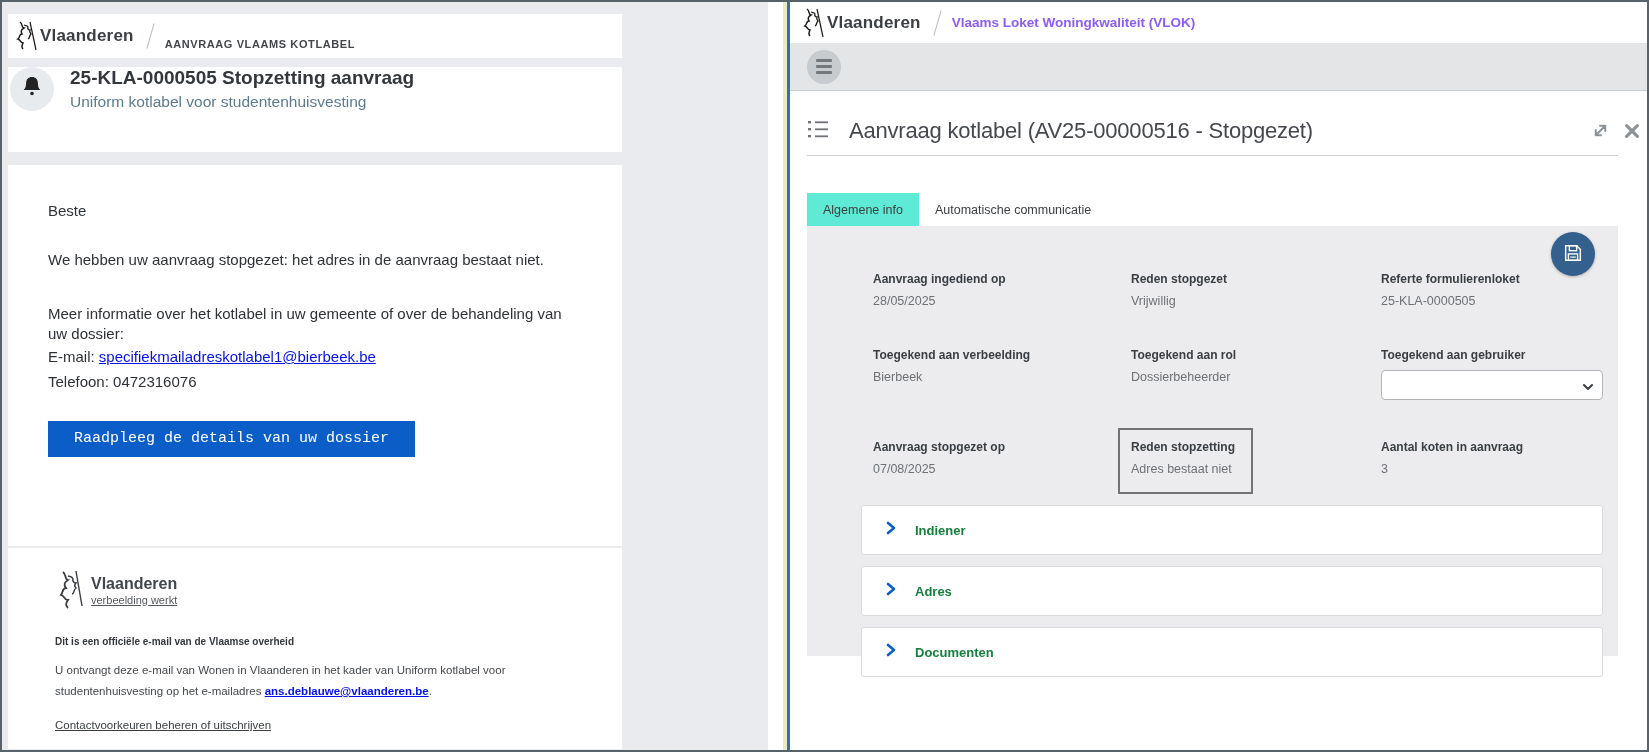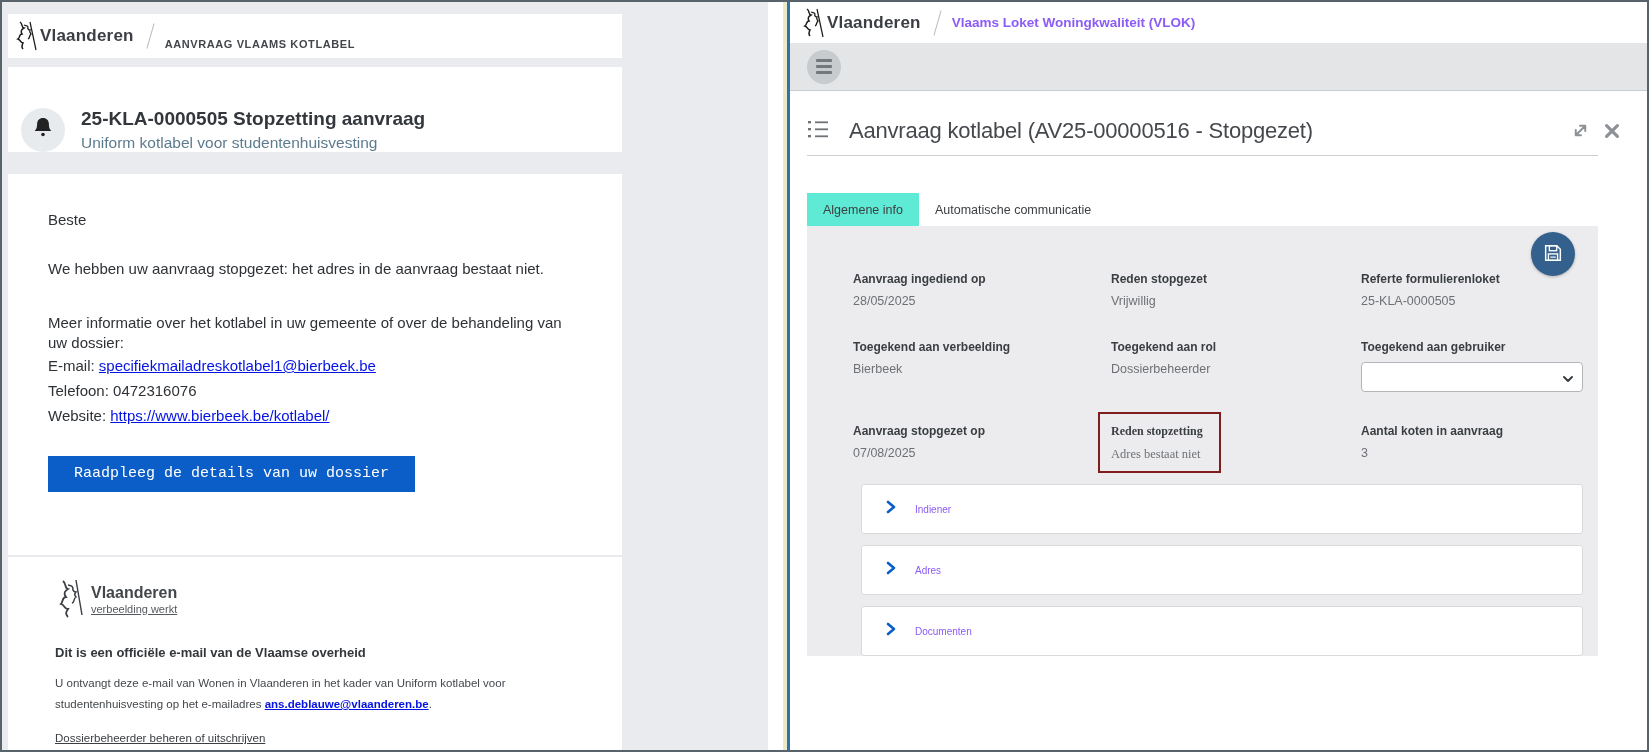--- a/index.html
+++ b/index.html
@@ -15,21 +15,21 @@
   
   .email-pane { width:766px; background:#e9ebee; padding:12px 0 0 6px; flex:none; }
   .card { background:#fff; width:614px; }
   .card-header { height:44px; display:flex; align-items:center; padding-left:6px; margin-bottom:9px; }
   .vl-logo { display:flex; align-items:center; }
   .vl-logo svg { display:block; }
   .brand-text { font-size:17px; font-weight:bold; color:#3b3f43; letter-spacing:0.2px; margin-left:2px; }
   .crumb-slash { width:1px; height:26px; background:#b9bec2; transform:rotate(16deg); margin:0 14px 0 16px; }
   .app-name-small { font-size:11px; font-weight:bold; color:#43474b; letter-spacing:0.6px;margin-top:15px; }
 
-  .card-notif { height:85px; display:flex; align-items:flex-end; padding-left:13px; margin-bottom:22px; }
+  .card-notif { height:85px; display:flex; align-items:flex-start; padding-left:2px; margin-bottom:13px; }
   .bell-circle { width:44px; height:44px; border-radius:50%; background:#e8ebee; display:flex; align-items:center; justify-content:center; flex:none; }
   .notif-text { margin-left:16px; }
   .notif-title { font-size:19px; font-weight:bold; color:#33373b; }
   .notif-sub { font-size:15.5px; color:#5d7b8e; margin-top:4px; }
 
   .card-body { height:381px; padding:36px 40px 0 40px; font-size:15px; color:#2e3236; }
   .card-body .line { line-height:1.35; }
   .greeting { margin-bottom:29px; }
   .para1 { margin-bottom:33px; }
   .para2 { max-width:528px; line-height:1.7; }
@@ -39,21 +39,21 @@
     margin-top:27px; display:inline-block; background:#0b5ec8; color:#fff;
     font-size:15px; font-family:Liberation Mono, monospace;
     border:none; padding:9px 26px 10px 26px; cursor:pointer;
   }
 
   .card-footer { height:201px; margin-top:2px; padding:18px 40px 0 47px; }
   .footer-logo { display:flex; align-items:center; margin-bottom:22px; }
   .footer-logo-text { margin-left:4px; }
   .footer-brand { font-size:16px; font-weight:bold; color:#43474b; }
   .footer-tagline { font-size:11px; color:#55595e; margin-top:1px;text-decoration:underline; }
-  .footer-official { font-size:13px; font-weight:bold; color:#33373b; margin-bottom:13px; }
+  .footer-official { font-size:10px; font-weight:bold; color:#33373b; margin-bottom:13px; }
   .footer-info { font-size:11.5px; color:#44484c; line-height:1.8; max-width:565px; margin-bottom:14px; }
   a.footer-mail { color:#0412e4; font-weight:bold; text-decoration:underline; }
   a.unsub { font-size:11.5px; color:#3c4043; text-decoration:underline; }
 
   
   .gutter { width:15px; background:#ffffff; flex:none; }
   .strip-yellow { width:4px; background:#eceac6; flex:none; }
   .strip-blue { width:3px; background:#2e73aa; flex:none; }
 
   
@@ -75,40 +75,40 @@
   .tabs { display:flex; margin-top:37px; }
   .tab { font-size:12.5px; color:#3c4043; padding:10px 16px 9px 16px; cursor:pointer; }
   .tab.active { background:#5eead4; }
 
   .form-panel { position:relative; background:#ececee; height:430px; padding:46px 15px 0 46px; }
   .save-fab {
     position:absolute; top:6px; right:23px; width:44px; height:44px; border-radius:50%;
     background:#33608c; border:none; cursor:pointer; display:flex; align-items:center; justify-content:center;
     box-shadow:0 1px 3px rgba(0,0,0,0.25);
   }
-  .form-grid { display:grid; grid-template-columns:258px 250px 222px; row-gap:32px; }
+  .form-grid { display:grid; grid-template-columns:258px 250px 222px; row-gap:40px;margin-left:20px; }
   .field-label { font-size:12px; font-weight:bold; color:#3a3e42; margin-bottom:8px; }
   .field-value { font-size:12.5px; color:#6d7175; }
   .highlight-box {
-    display:inline-block; border:2px solid #7f1d1d;
-    padding:10px 16px 9px 11px; margin:-12px 0 -11px -13px;font-family:Liberation Serif, serif;
+    display:inline-block; border:2px solid #737373;
+    padding:10px 16px 16px 11px; margin:-12px 0 -11px -13px;
   }
   .user-select-wrap { position:relative; width:222px; }
   select.user-select {
     width:100%; height:30px; background:#fff; border:1px solid #b3b6b9; border-radius:4px;
     -webkit-appearance:none; appearance:none; font-size:12.5px; color:#555; padding:0 28px 0 8px; cursor:pointer;
   }
   .select-chevron { position:absolute; right:9px; top:9px; pointer-events:none; }
 
   .accordions { margin:22px 0 0 8px; }
   .accordion {
     background:#fff; border:1px solid #d8dadc; border-radius:3px; height:50px;
     display:flex; align-items:center; padding-left:24px; margin-bottom:11px; cursor:pointer;
   }
-  .accordion-label { font-size:10px; font-weight:normal; color:#8b5cf6; margin-left:18px; }
+  .accordion-label { font-size:13px; font-weight:bold; color:#15803d; margin-left:18px; }
 </style>
 </head>
 <body>
 
 <div class="window">
 
   <div class="email-pane">
 
     <div class="card card-header">
       <div class="vl-logo">
@@ -141,23 +141,20 @@
     </div>
 
     <div class="card card-body">
       <div class="line greeting">Beste</div>
       <div class="line para1">We hebben uw aanvraag stopgezet: het adres in de aanvraag bestaat niet.</div>
       <div class="line para2">Meer informatie over het kotlabel in uw gemeente of over de behandeling van uw dossier:</div>
       <div class="contact-line">
         <span>E-mail: </span><a class="mail-link" href="#">specifiekmailadreskotlabel1@bierbeek.be</a>
       </div>
       <div class="contact-line">Telefoon: 0472316076</div>
-      <div class="contact-line">
-        <span>Website: </span><a class="mail-link" href="#">https://www.bierbeek.be/kotlabel/</a>
-      </div>
       <button class="primary-btn">Raadpleeg de details van uw dossier</button>
     </div>
 
     <div class="card card-footer">
       <div class="footer-logo">
         <span>
           <svg width="32" height="44" viewBox="0 0 32 44">
             <path d="M8 6c4 3 1 7 5 8-3 2-5 4-2 8-4 0-3 5-5 7 4 1 3 5 7 5-2 3-3 5 0 8" fill="none" stroke="#3a3e42" stroke-width="1.8"></path>
             <path d="M13 10c3 1 4 0 5 3-1 2 1 4 3 4-2 2-1 4 0 5-3 2-1 5-4 6" fill="none" stroke="#3a3e42" stroke-width="1.5"></path>
             <path d="M21 5 L27 40" stroke="#3a3e42" stroke-width="1.4"></path>
@@ -165,21 +162,21 @@
         </span>
         <div class="footer-logo-text">
           <div class="footer-brand">Vlaanderen</div>
           <div class="footer-tagline">verbeelding werkt</div>
         </div>
       </div>
       <div class="footer-official">Dit is een officiële e-mail van de Vlaamse overheid</div>
       <div class="footer-info">
         <span>U ontvangt deze e-mail van Wonen in Vlaanderen in het kader van Uniform kotlabel voor studentenhuisvesting op het e-mailadres </span><a class="footer-mail" href="#">ans.deblauwe@vlaanderen.be</a><span>.</span>
       </div>
-      <a class="unsub" href="#">Dossierbeheerder beheren of uitschrijven</a>
+      <a class="unsub" href="#">Contactvoorkeuren beheren of uitschrijven</a>
     </div>
   </div>
 
   <div class="gutter"></div>
   <div class="strip-yellow"></div>
   <div class="strip-blue"></div>
 
   <div class="vlok-pane">
 
     <div class="vlok-header">

